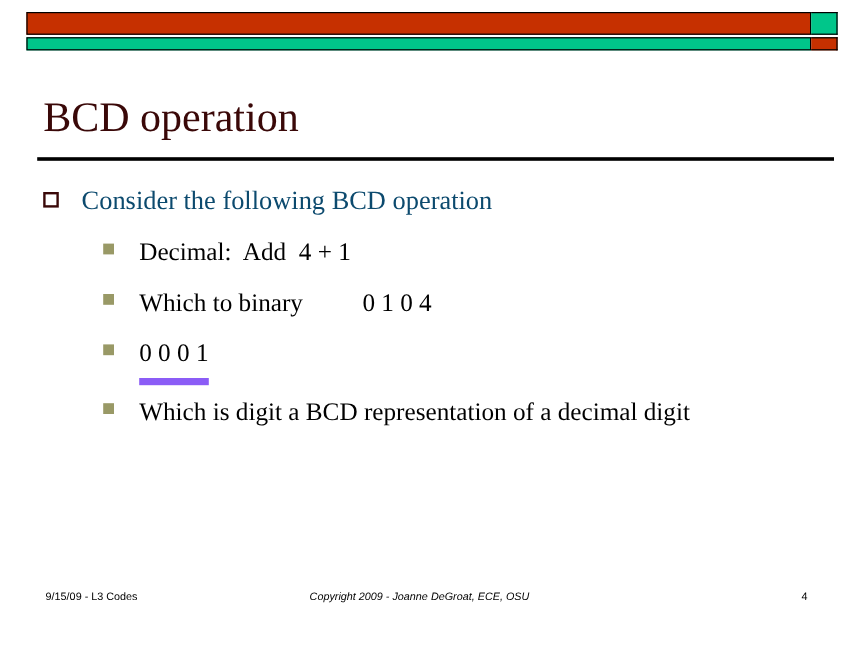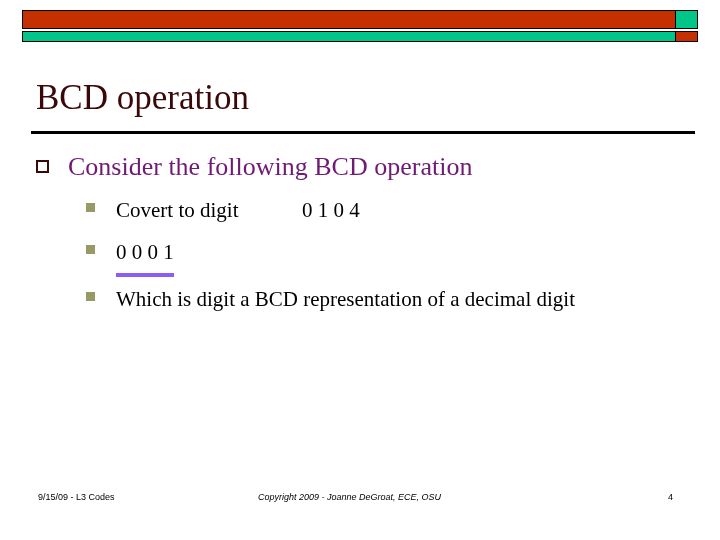--- a/index.html
+++ b/index.html
@@ -98,23 +98,23 @@
   .lvl1-bullet {
     flex: 0 0 auto;
     width: 13px;
     height: 13px;
     border: 2px solid #3a0808;
     box-sizing: border-box;
     margin-top: 10px;
     margin-right: 19px;
   }
   .lvl1-text {
-    font-size: 26px;
+    font-size: 22px;
     line-height: 34px;
-    color: #701a75;
+    color: #0c4a6e;
     text-align: center;
   }
 
   .lvl2-list {
     margin-top: 6px;
     margin-left: 50px;
   }
   .lvl2 {
     display: flex;
     align-items: flex-start;
@@ -139,21 +139,21 @@
   }
   .row-label {
     flex: 0 0 auto;
     white-space: pre;
   }
   .row-value {
     flex: 0 0 auto;
     white-space: pre;
   }
   .row-value.underline {
-    border-bottom: 4px solid #8b5cf6;
+    border-bottom: 6px solid #8b5cf6;
     padding-bottom: 1px;
   }
   .col-label-w { width: 186px; }
   .wrap-text {
     display: block;
     max-width: 560px;
     line-height: 40px;
   }
 
   
@@ -208,26 +208,34 @@
 
   <div class="body">
 
     <div class="lvl1">
       <span class="lvl1-bullet"></span>
       <span class="lvl1-text">Consider the following BCD operation</span>
     </div>
 
     <div class="lvl2-list">
 
-
       <div class="lvl2">
         <span class="lvl2-bullet"></span>
         <span class="lvl2-body">
           <span class="row">
-            <span class="row-label col-label-w">Covert to digit</span>
+            <span class="row-label">Decimal:  Add  4 + 1</span>
+          </span>
+        </span>
+      </div>
+
+      <div class="lvl2">
+        <span class="lvl2-bullet"></span>
+        <span class="lvl2-body">
+          <span class="row">
+            <span class="row-label col-label-w">Which to binary</span>
             <span class="row-value">0 1 0 4</span>
           </span>
         </span>
       </div>
 
       <div class="lvl2">
         <span class="lvl2-bullet"></span>
         <span class="lvl2-body">
           <span class="row">
             <span class="row-value underline">0 0 0 1</span>

